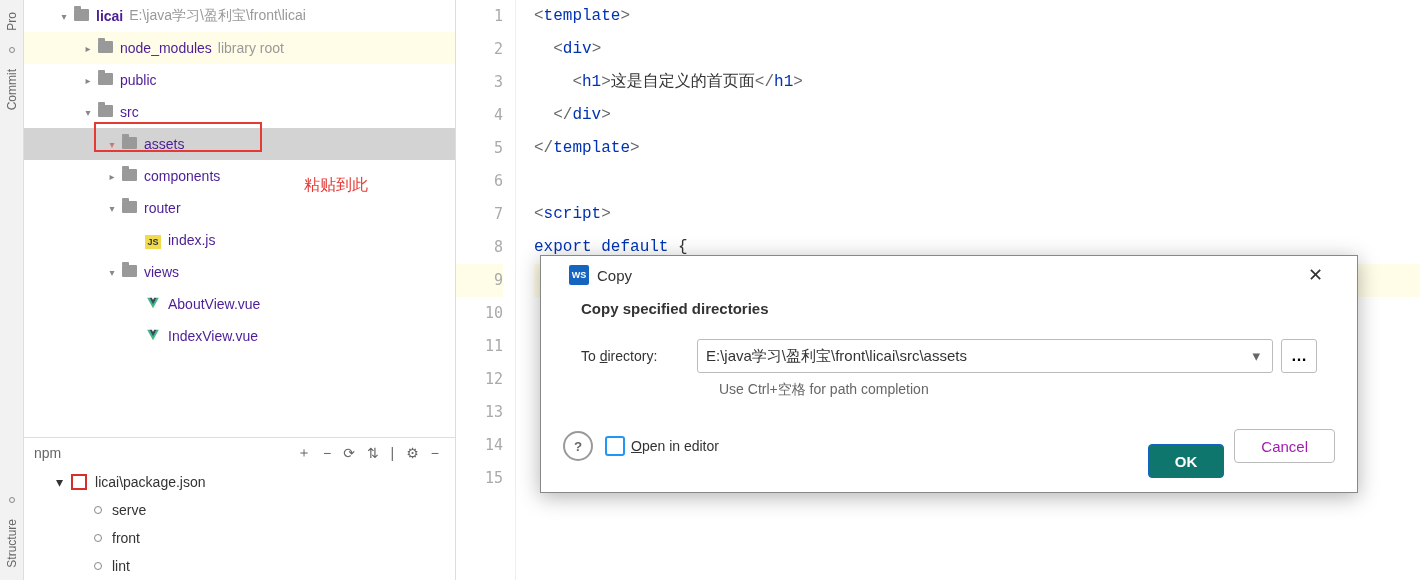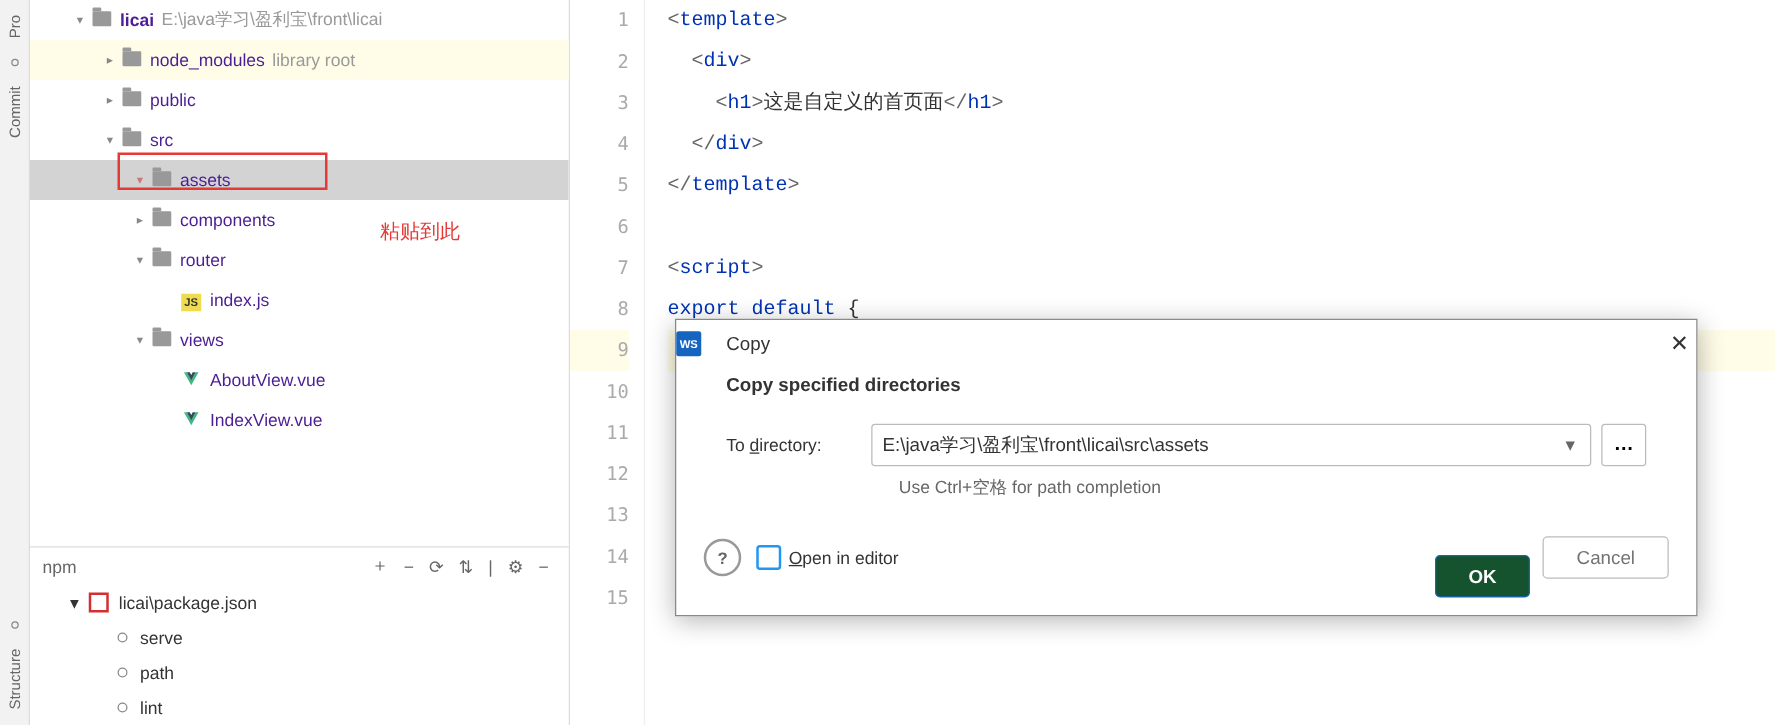--- a/index.html
+++ b/index.html
@@ -33,39 +33,39 @@
 .editor { flex: 1; display:flex; background:#fff; }
 .gutter { width: 60px; text-align: right; color: #aaa; font-family: Consolas, monospace; font-size: 15px; padding-right: 12px; border-right: 1px solid #eee; }
 .gutter div { height: 33px; line-height: 33px; position:relative; }
 .code { flex:1; font-family: Consolas, "Courier New", monospace; font-size: 16px; padding-left: 18px; }
 .code-line { height: 33px; line-height: 33px; white-space: pre; }
 .code-line.hl { background: #fffde7; }
 .pn { color: #666; }
 .tg { color: #0033b3; }
 .kw { color: #0033b3; }
 .dialog { position: absolute; top: 255px; left: 540px; width: 818px; height: 238px; background: #fff; border: 1px solid #888; box-shadow: 0 4px 20px rgba(0,0,0,0.3); }
-.dialog-title { display:flex; align-items:center; padding: 8px 0; font-size: 15px; gap: 12px; }
+.dialog-title { display:flex; align-items:center; padding: 8px 28px; font-size: 15px; }
 .dialog-title .logo { width:20px; height:20px; background:#1565c0; display:flex; align-items:center; justify-content:center; color:#fff; font-size:9px; font-weight:bold; margin-right:8px; border-radius:2px; }
 .dialog-close { margin-left:auto; font-size:18px; cursor:pointer; padding:0 6px; }
 .dialog-body { padding: 6px 40px; }
 .dialog-heading { font-weight: bold; font-size: 15px; margin-bottom: 22px; }
 .form-row { display:flex; align-items:center; }
 .form-label { width: 116px; }
 .form-label u { text-decoration: underline; text-decoration-color: #333; }
 .path-input { flex:1; height:34px; border:1px solid #bbb; padding:0 8px; font-size:15px; display:flex; align-items:center; justify-content:space-between; border-radius:3px; }
 .path-input .dd { color:#666; padding:0 4px; cursor:pointer; }
 .browse-btn { width:36px; height:34px; border:1px solid #bbb; margin-left:8px; border-radius:3px; font-weight:bold; font-size:16px; cursor:pointer; background:#fff; }
 .hint-text { margin-left: 138px; color:#666; margin-top:8px; }
 .dialog-footer { position:absolute; bottom:14px; left:22px; right:22px; display:flex; align-items:center; }
 .help-btn { width:30px; height:30px; border:2px solid #999; border-radius:50%; font-weight:bold; color:#666; background:#fff; cursor:pointer; margin-right:12px; }
 .chk { width:20px; height:20px; border:2px solid #2196f3; border-radius:3px; margin-right:6px; cursor:pointer; }
 .chk-label u { text-decoration: underline; }
 .btn { height:34px; padding: 0 26px; border-radius:4px; font-size:15px; cursor:pointer; margin-left:10px; }
-.btn-primary { background:#14532d; color:#fff; border:1px solid #1565c0; font-weight:bold;margin-top:30px; }
-.btn-default { background:#fff; color:#737373; border:1px solid #bbb; }
+.btn-primary { background:#0f766e; color:#fff; border:1px solid #1565c0; font-weight:bold;margin-top:30px; }
+.btn-default { background:#fff; color:#a21caf; border:1px solid #bbb; }
 </style>
 </head>
 <body>
 
 <div class="main">
   <div class="side-rail">
     <div class="rail-text">Pro</div>
     <div class="rail-dot"></div>
     <div class="rail-text">Commit</div>
     <div style="flex:1"></div>
@@ -151,21 +151,21 @@
       <span class="arrow">▾</span>
       <span style="width:16px;height:16px;border:2px solid #d32f2f;margin:0 8px"></span>
       <span>licai\package.json</span>
     </div>
     <div class="npm-tree-row npm-script">
       <span class="dot"></span>
       <span>serve</span>
     </div>
     <div class="npm-tree-row npm-script">
       <span class="dot"></span>
-      <span>path</span>
+      <span>front</span>
     </div>
     <div class="npm-tree-row npm-script">
       <span class="dot"></span>
       <span>lint</span>
     </div>
   </div>
 
   <div class="editor">
     <div class="gutter">
       <div>1</div>

